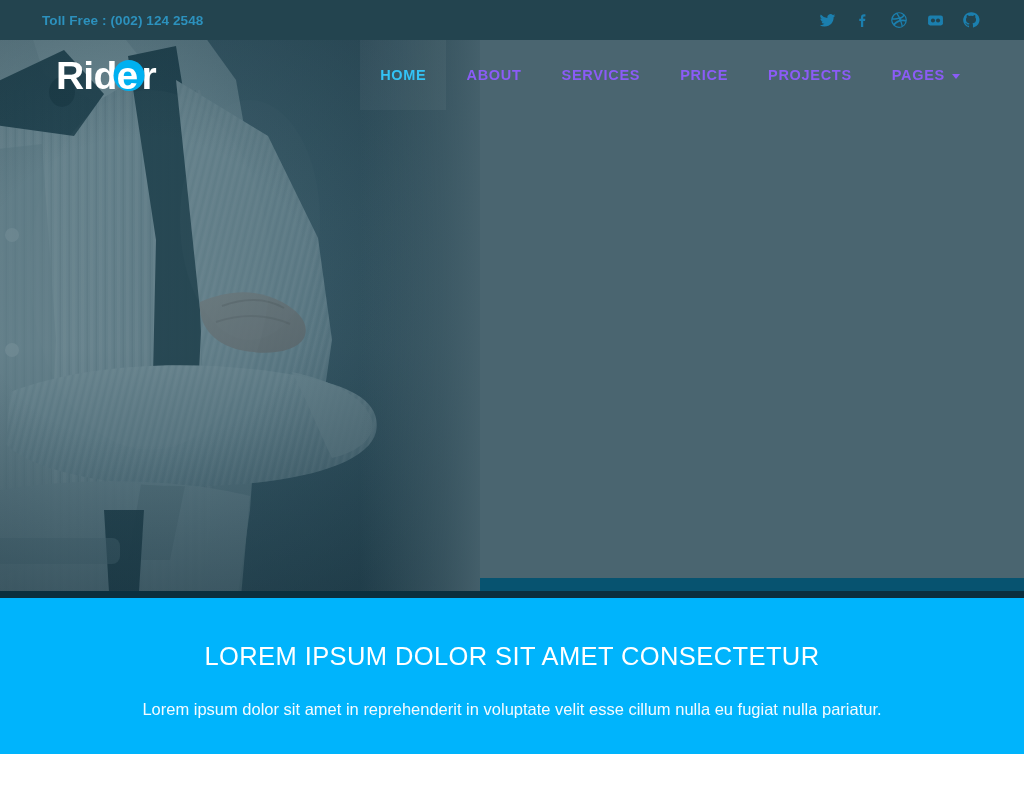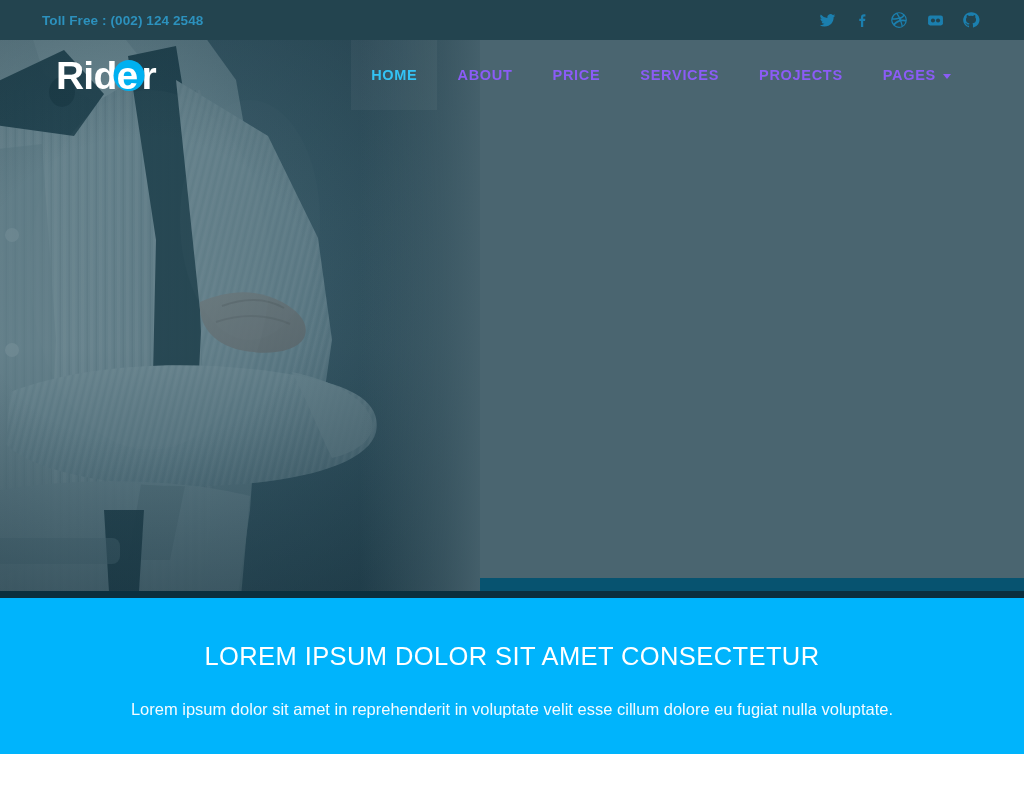--- a/index.html
+++ b/index.html
@@ -106,21 +106,21 @@
     border-radius: 50%;
     background: #00b0f0;
     z-index: 0;
   }
   .logo .e-letter {
     position: relative; z-index: 1;
     color: #ffffff;
   }
 
   .nav-menu {
-    position: absolute; right: 53px; top: 0;
+    position: absolute; right: 44px; top: 0;
     height: 70px;
     display: flex; align-items: stretch; justify-content: flex-end;
   }
   .nav-item {
     display: flex; align-items: center; gap: 7px;
     padding: 0 20px;
     font-size: 14.5px;
     font-weight: bold;
     letter-spacing: 0.7px;
     color: #8b5cf6;
@@ -316,35 +316,35 @@
     </div>
 
     <nav class="nav-menu">
       <div class="nav-item active">
         <span>HOME</span>
       </div>
       <div class="nav-item">
         <span>ABOUT</span>
       </div>
       <div class="nav-item">
+        <span>SERVICES</span>
+      </div>
+      <div class="nav-item">
         <span>PRICE</span>
-      </div>
-      <div class="nav-item">
-        <span>SERVICES</span>
       </div>
       <div class="nav-item">
         <span>PROJECTS</span>
       </div>
       <div class="nav-item">
         <span>PAGES</span>
         <span class="caret"></span>
       </div>
     </nav>
   </div>
 
   <section class="cta">
     <h2 class="cta-title">LOREM IPSUM DOLOR SIT AMET CONSECTETUR</h2>
-    <p class="cta-sub">Lorem ipsum dolor sit amet in reprehenderit in voluptate velit esse cillum dolore eu fugiat nulla voluptate.</p>
+    <p class="cta-sub">Lorem ipsum dolor sit amet in reprehenderit in voluptate velit esse cillum nulla eu fugiat nulla pariatur.</p>
   </section>
 
   <div class="page-bottom"></div>
 
 </div>
 
 </body></html>

